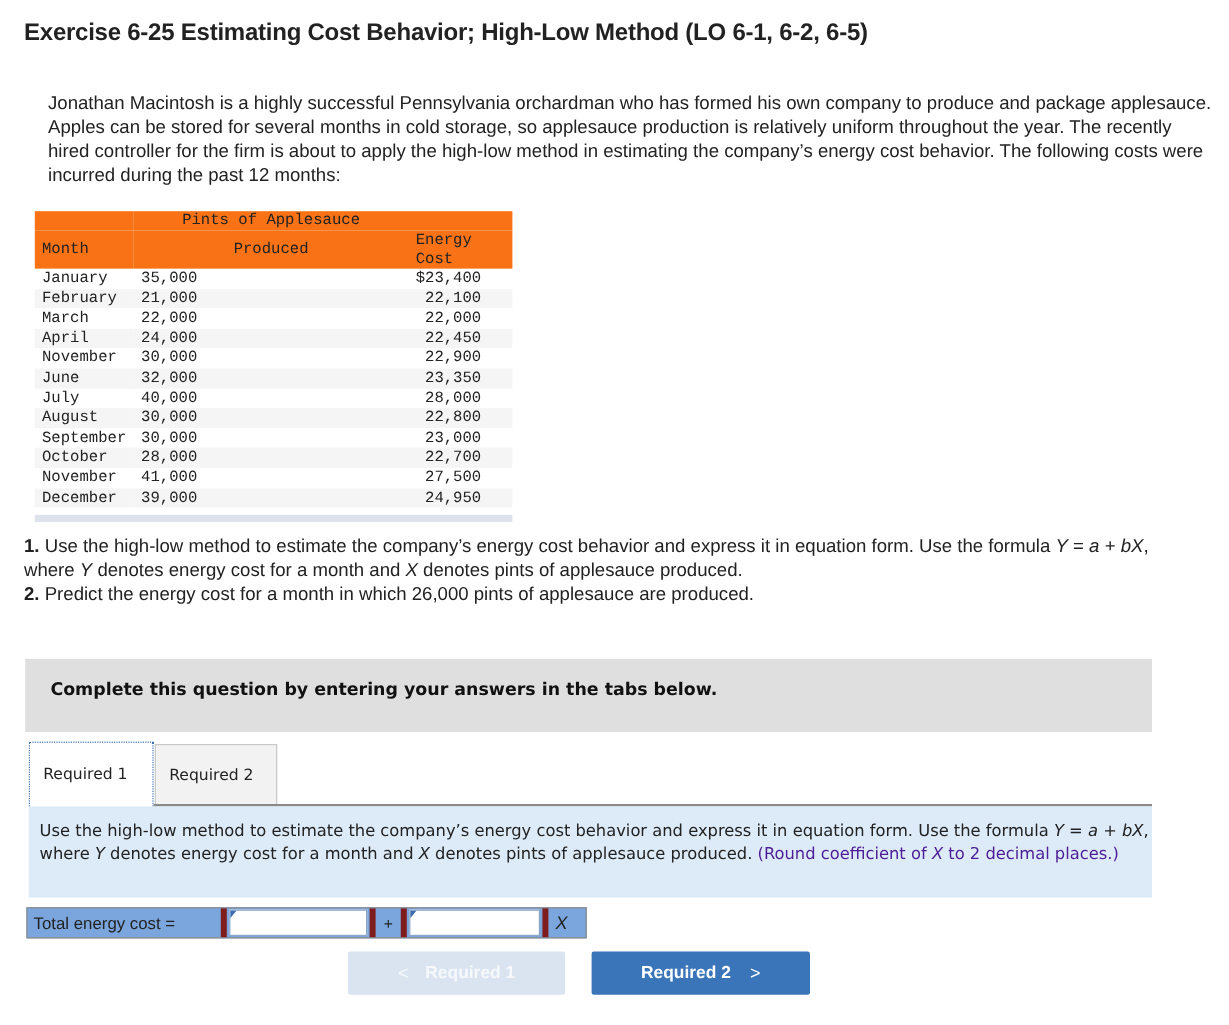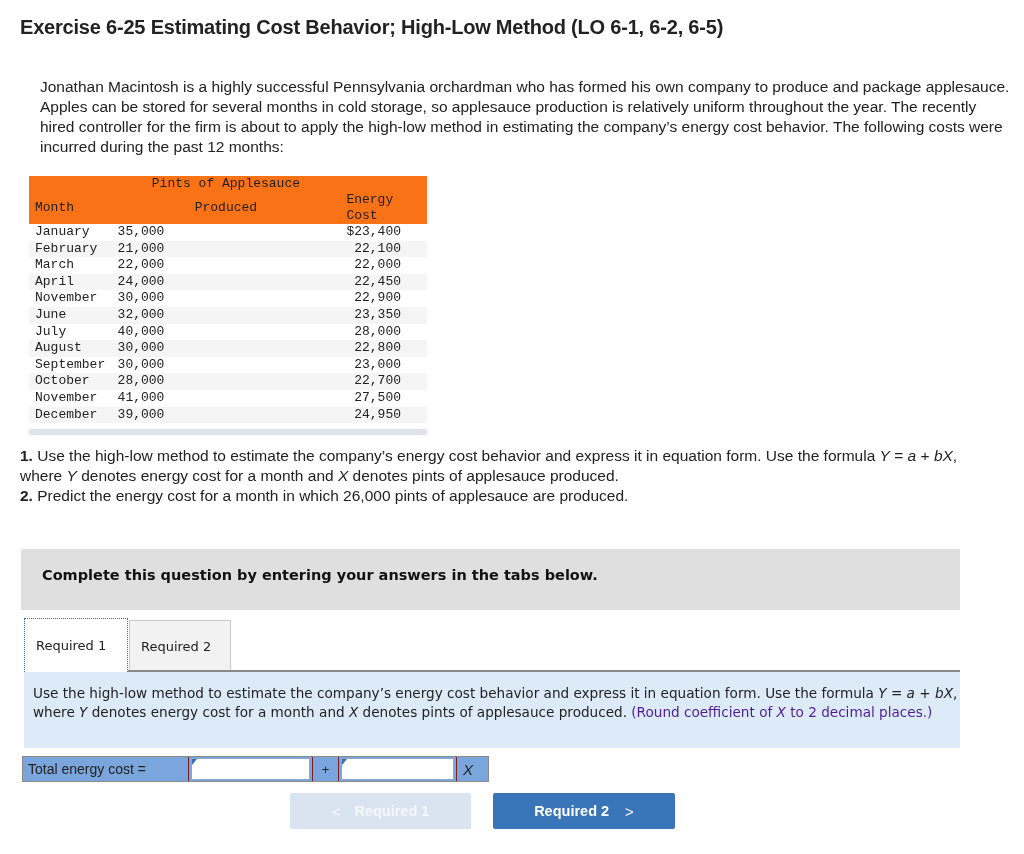--- a/index.html
+++ b/index.html
@@ -169,21 +169,21 @@
       border: 1px solid #8a8a8a;
       background: #7aa6dd;
     }
     .eq-cell {
       height: 24px;
       display: flex;
       align-items: center;
       font-family: "Liberation Sans", sans-serif;
       font-size: 14px;
       color: #222;
-      border-right: 1px solid #7f1d1d;
+      border-right: 5px solid #7f1d1d;
     }
     .eq-label { width: 166px; padding-left: 5px; }
     .eq-input-wrap {
       width: 124px;
       padding: 1px 2px;
       position: relative;
     }
     .eq-input-wrap.second { width: 118px; }
     .eq-input {
       width: 100%;

